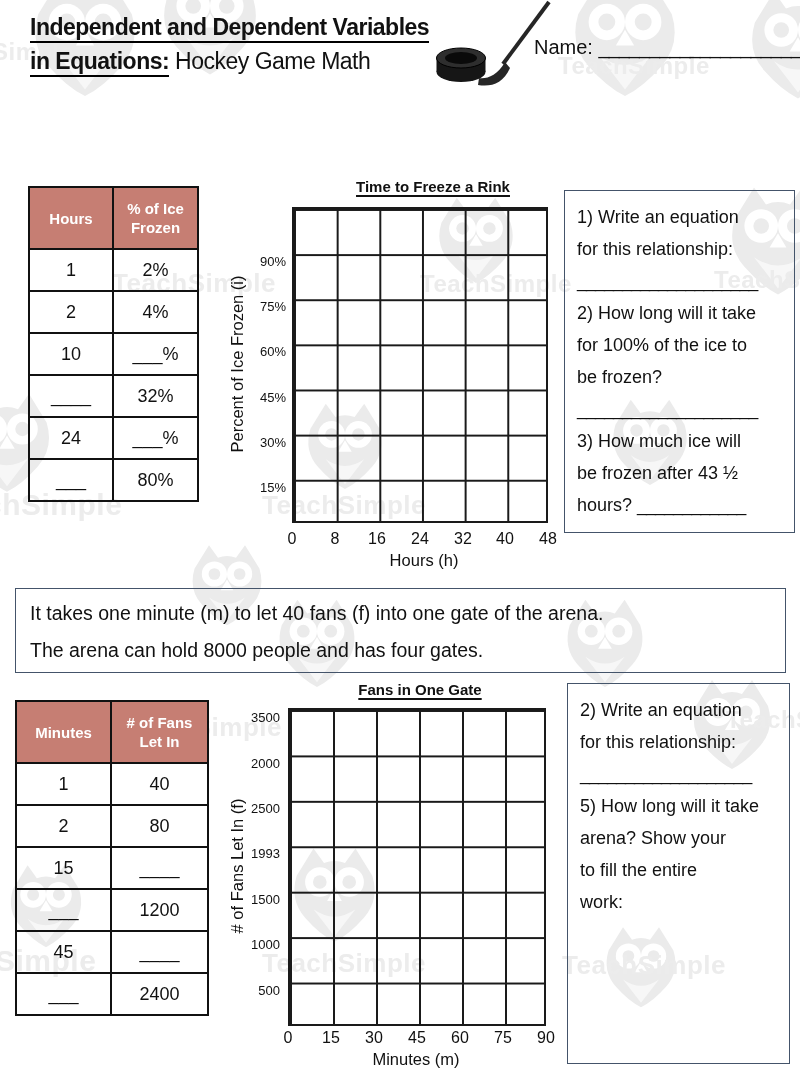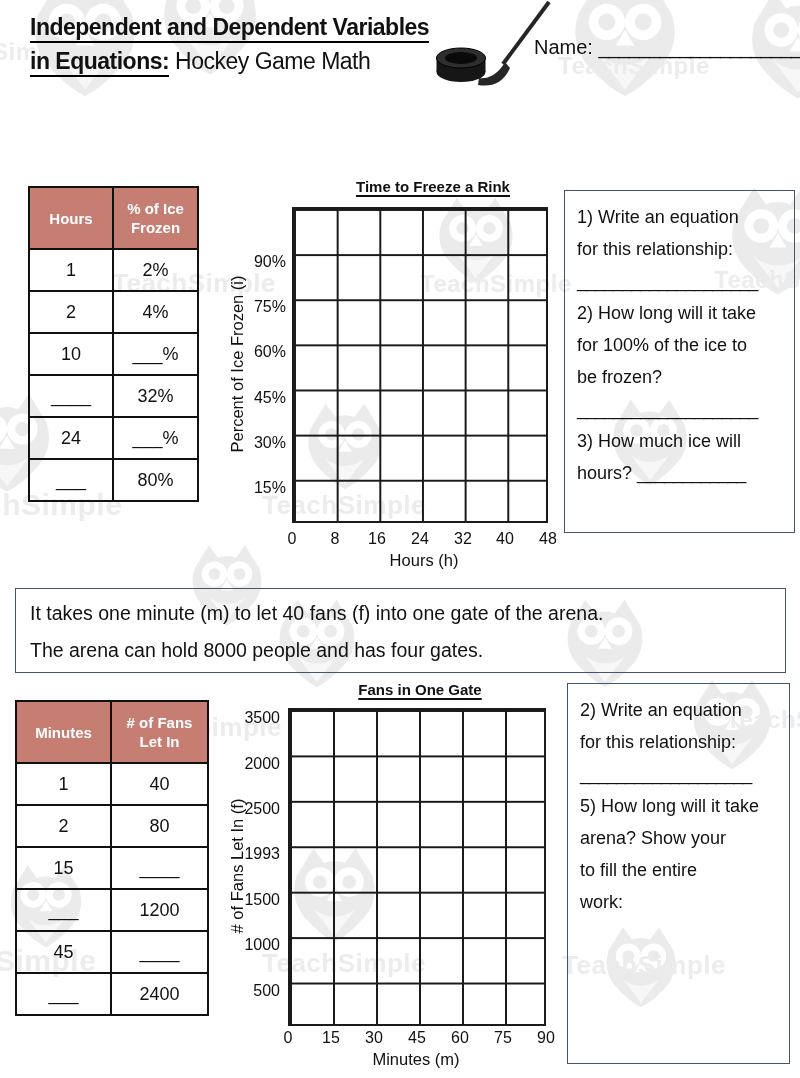--- a/index.html
+++ b/index.html
@@ -40,21 +40,21 @@
                white-space:nowrap; z-index:1;}
   .grid{position:absolute; border:2px solid #1a1a1a; z-index:1; background-color:transparent;}
   #grid1{left:292px; top:207px; width:252px; height:312px;
          background-image:linear-gradient(to right,#1a1a1a 2px,transparent 2px),
                           linear-gradient(to bottom,#1a1a1a 2px,transparent 2px);
          background-size:42.67px 45.14px;}
   #grid2{left:288px; top:708px; width:254px; height:314px;
          background-image:linear-gradient(to right,#1a1a1a 2px,transparent 2px),
                           linear-gradient(to bottom,#1a1a1a 2px,transparent 2px);
          background-size:43px 45.43px;}
-  .ytick{position:absolute; width:74px; text-align:right; font-size:16px; z-index:1; line-height:16px;}
+  .ytick{position:absolute; width:74px; text-align:right; font-size:13px; z-index:1; line-height:16px;}
   .xtick{position:absolute; width:44px; text-align:center; font-size:16px; z-index:1;}
   .axis-title-y{position:absolute; transform:translate(-50%,-50%) rotate(-90deg); font-size:16.5px; white-space:nowrap; z-index:1;}
   .axis-title-x{position:absolute; transform:translateX(-50%); font-size:16.5px; white-space:nowrap; z-index:1;}
   
   .qbox{position:absolute; border:1.6px solid #44546A; z-index:1; font-size:18px; line-height:32px;
         padding:10px 6px 0 12px;}
   #qbox1{left:564px; top:190px; width:211px; height:331px;}
   #qbox2{left:567px; top:683px; width:203px; height:369px;}
   .qline{display:block; white-space:nowrap;}
   .qblank{display:block; white-space:nowrap; letter-spacing:-1px;}
@@ -224,20 +224,21 @@
 
   <div class="qbox" id="qbox1">
     <span class="qline">1) Write an equation</span>
     <span class="qline">for this relationship:</span>
     <span class="qblank">____________________</span>
     <span class="qline">2) How long will it take</span>
     <span class="qline">for 100% of the ice to</span>
     <span class="qline">be frozen?</span>
     <span class="qblank">____________________</span>
     <span class="qline">3) How much ice will</span>
+    <span class="qline">be frozen after 43 ½</span>
     <span class="qline"><span>hours?</span> <span class="qblank-inline">____________</span></span>
   </div>
 
   <div class="inst-box" id="box2">
     <span class="inst-line">It takes one minute (m) to let 40 fans (f) into one gate of the arena.</span>
     <span class="inst-line">The arena can hold 8000 people and has four gates.</span>
   </div>
 
   <table class="wtable" id="table2">
     <tbody>

